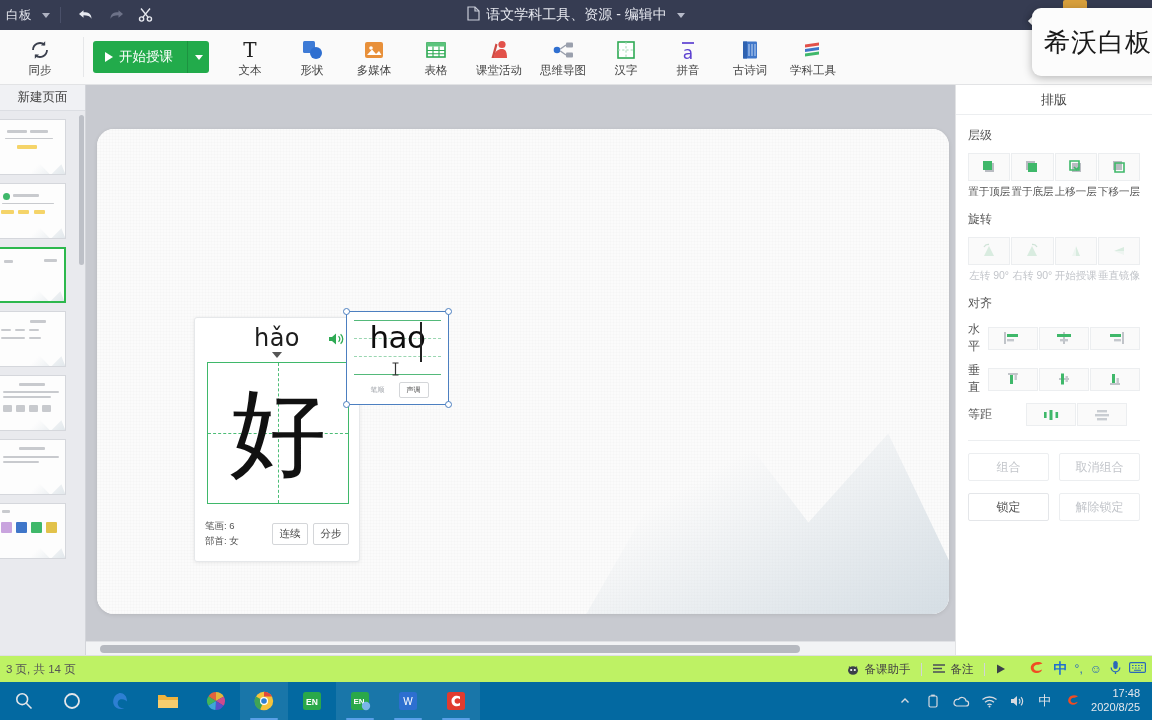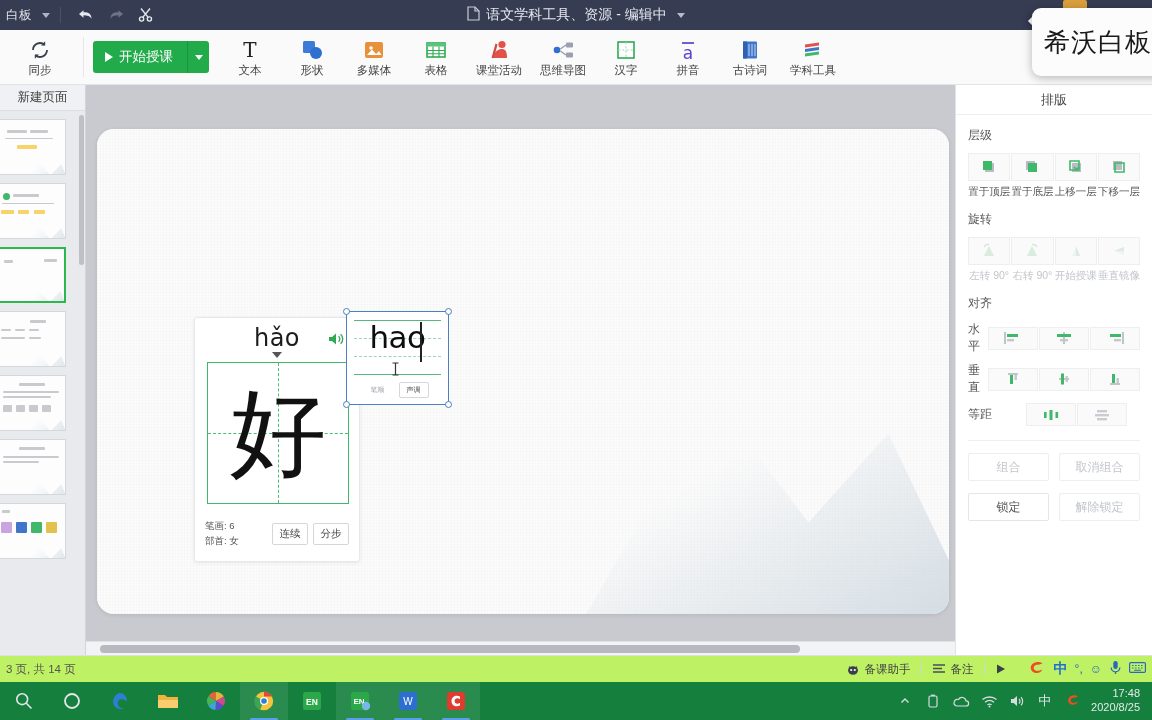--- a/index.html
+++ b/index.html
@@ -289,21 +289,21 @@
   .ime-sogou {
     width: 20px; height: 20px; border-radius: 3px;
     display: flex; align-items: center; justify-content: center;
   }
   .ime-cn { font-size: 14px; color: #1f6fd0; font-weight: bold; }
   .ime-glyph { font-size: 12px; color: #2a68b8; }
 
   
   .taskbar {
     position: absolute; left: 0; top: 682px; width: 1152px; height: 38px;
-    background: #15803d; display: flex; align-items: flex-start;
+    background: #0369a1; display: flex; align-items: flex-start;
   }
   .tk-icon {
     width: 48px; height: 38px; display: flex; align-items: center; justify-content: center;
     position: relative; cursor: pointer;
   }
   .tk-icon.active { background: rgba(255,255,255,.09); }
   .tk-underline {
     position: absolute; bottom: 0; left: 10px; right: 10px; height: 2.5px;
     background: #5aa0e8; border-radius: 1px;
   }

